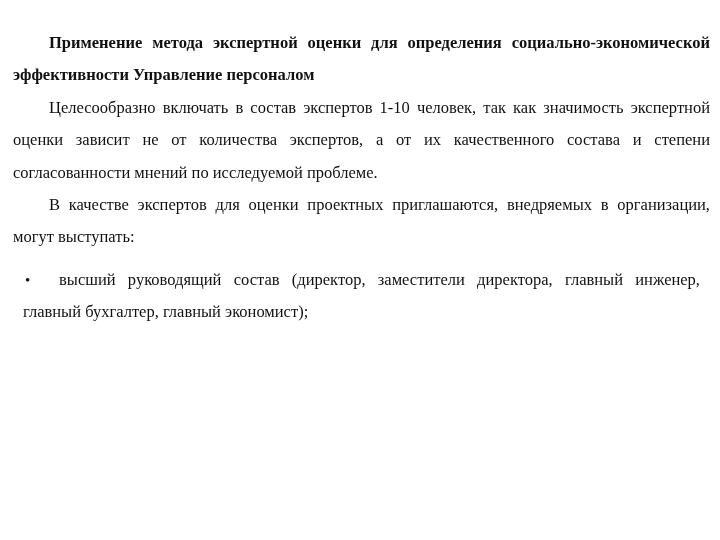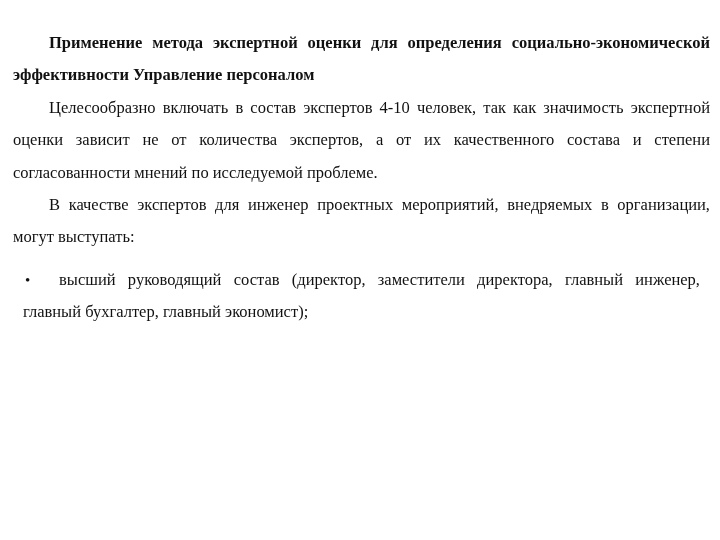--- a/index.html
+++ b/index.html
@@ -44,20 +44,20 @@
   }
 </style>
 </head>
 <body>
 
 <div class="page">
 
   <p class="title">Применение метода экспертной оценки для определения социально-экономической эффективности Управление персоналом</p>
 
 
-  <p class="para">Целесообразно включать в состав экспертов 4-10  человек, так как значимость экспертной оценки зависит не от количества экспертов, а от их качественного состава и степени согласованности мнений по исследуемой проблеме.</p>
+  <p class="para">Целесообразно включать в состав экспертов 1-10  человек, так как значимость экспертной оценки зависит не от количества экспертов, а от их качественного состава и степени согласованности мнений по исследуемой проблеме.</p>
 
-  <p class="para">В качестве экспертов для инженер проектных мероприятий, внедряемых в организации, могут выступать:</p>
+  <p class="para">В качестве экспертов для оценки проектных приглашаются, внедряемых в организации, могут выступать:</p>
 
   <p class="bullet-item"><span class="bullet-marker">•</span><span>высший руководящий состав (директор, заместители директора, главный инженер, главный бухгалтер, главный экономист);</span></p>
 
 
 </div>
 
 </body></html>

